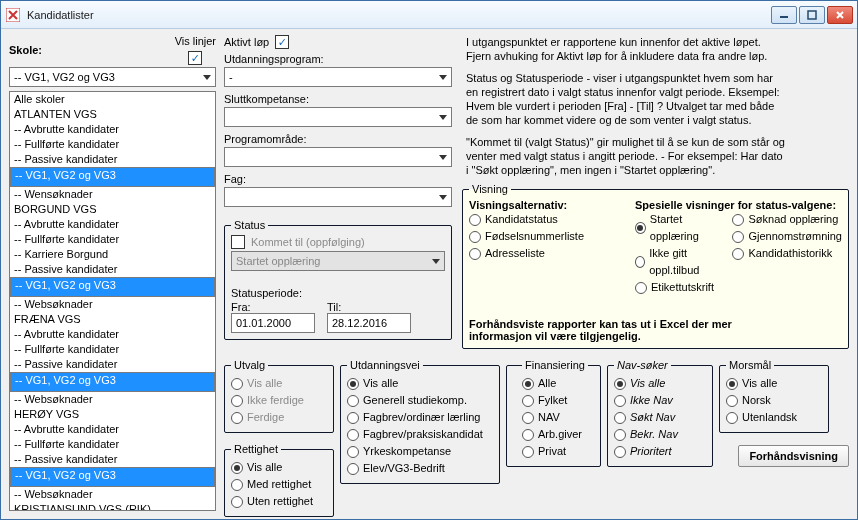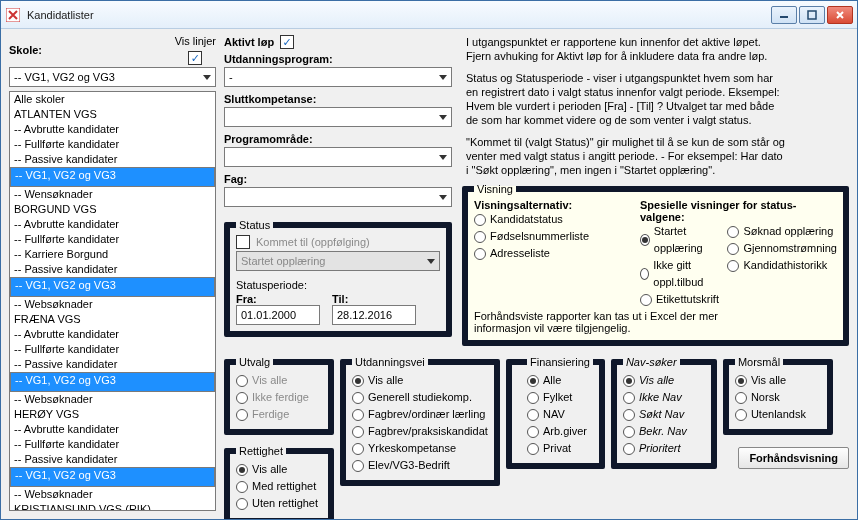--- a/index.html
+++ b/index.html
@@ -17,45 +17,45 @@
   .lefthdr .lbl { font-weight:bold; }
   .lefthdr .spacer { flex:1; }
   .lefthdr .chk { display:flex; align-items:center; gap:4px;flex-direction:column; }
   .dropdown { width:100%; height:20px; border:1px solid #7a7a7a; background:#fff; display:flex; align-items:center; padding:0 4px; justify-content:space-between; margin-bottom:4px;}
   .dropdown .arrow { border-left:4px solid transparent; border-right:4px solid transparent; border-top:5px solid #333; margin-left:4px;}
   .listbox { flex:1; border:1px solid #7a7a7a; background:#fff; overflow-y:auto; line-height:15px;}
   .listbox .item { padding:0 4px; white-space:nowrap; cursor:default;}
   .listbox .item.sel { background:#1e90ff; color:#fff; }
   .midcol { width:228px; display:flex; flex-direction:column; gap:2px; }
   .row { display:flex; align-items:center; gap:6px; margin-bottom:2px;}
-  .lblb { font-weight:bold; }
+  .lblb { font-weight:normal; }
   .checkbox { width:14px; height:14px; border:1px solid #333; background:#fff; display:inline-flex; align-items:center; justify-content:center; font-size:10px;}
   select, .sel { width:100%; height:20px; border:1px solid #7a7a7a; background:#fff; }
   .grey { background:#e3e3e3; color:#888;}
-  fieldset { border:6px solid #0f172a; border-radius:2px; margin:0 0 6px 0; padding:4px 6px 6px 6px; background:#f0f0f0;}
+  fieldset { border:1px solid #0f172a; border-radius:2px; margin:0 0 6px 0; padding:4px 6px 6px 6px; background:#f0f0f0;}
   fieldset > legend { padding:0 3px; }
   .dateinp { width:84px; height:20px; border:1px solid #7a7a7a; background:#fff; display:flex; align-items:center; padding:0 4px; justify-content:space-between;}
   .rightcol { flex:1; display:flex; flex-direction:column; }
   .explain { padding:0 4px 2px 4px; }
   .explain .hdr { font-weight:bold; margin-bottom:2px;}
   .explain div { line-height:14px; }
   fieldset.visning { background:#fffff0; }
   .radio { display:flex; align-items:center; gap:4px; line-height:17px;}
   .radio .r { width:12px; height:12px; border:1px solid #555; border-radius:50%; background:#fff; display:inline-flex; align-items:center; justify-content:center;}
   .radio .r.on::after { content:""; width:6px; height:6px; background:#333; border-radius:50%; }
   .bottomgrid { display:flex; gap:6px; margin-top:4px; align-items:flex-start;}
   .btn { border:1px solid #888; background:linear-gradient(#fefefe,#e6e6e6); padding:4px 10px; font-weight:bold; border-radius:2px;}
   .twocols { display:flex; gap:12px; }
   .muted { color:#8a8a8a; }
   .checkbox.on::after { content:"✓"; font-size:11px; line-height:11px; color:#1666c0;}
   .visning-body { display:flex; gap:16px; }
   .visning-colA { flex:0 0 150px; }
   .visning-colB { flex:1; }
   .visning-right { display:grid; grid-template-columns:1fr 1fr; column-gap:8px; row-gap:0;}
-  .note { margin-top:2px; }
+  .note { margin-top:22px;font-weight:bold; }
 </style>
 </head>
 <body>
 
 <div class="window">
   <div class="titlebar">
     <span class="icon">
       <svg width="14" height="14" viewBox="0 0 14 14">
           <rect x="0" y="0" width="14" height="14" fill="#fff" stroke="#c33"></rect>
           <path d="M3 3 L11 11 M3 11 L11 3" stroke="#c33" stroke-width="2"></path>
@@ -160,21 +160,21 @@
           <fieldset style="margin-top:6px;">
             <legend>Status</legend>
             <label class="row muted">
               <span class="checkbox"></span>
               <span>Kommet til (oppfølging)</span>
             </label>
             <div class="dropdown grey" style="margin-top:2px;">
               <span>Startet opplæring</span>
                 <span class="arrow"></span>
             </div>
-            <div style="margin-top:8px;">Statusperiode:</div>
+            <div style="margin-top:16px;">Statusperiode:</div>
             <div class="twocols" style="margin-top:2px;">
               <div>
                 <div class="lblb">Fra:</div>
                 <div class="dateinp">
                   <span>01.01.2000</span>
                     <span class="arrow"></span>
                 </div>
               </div>
               <div>
                 <div class="lblb">Til:</div>

